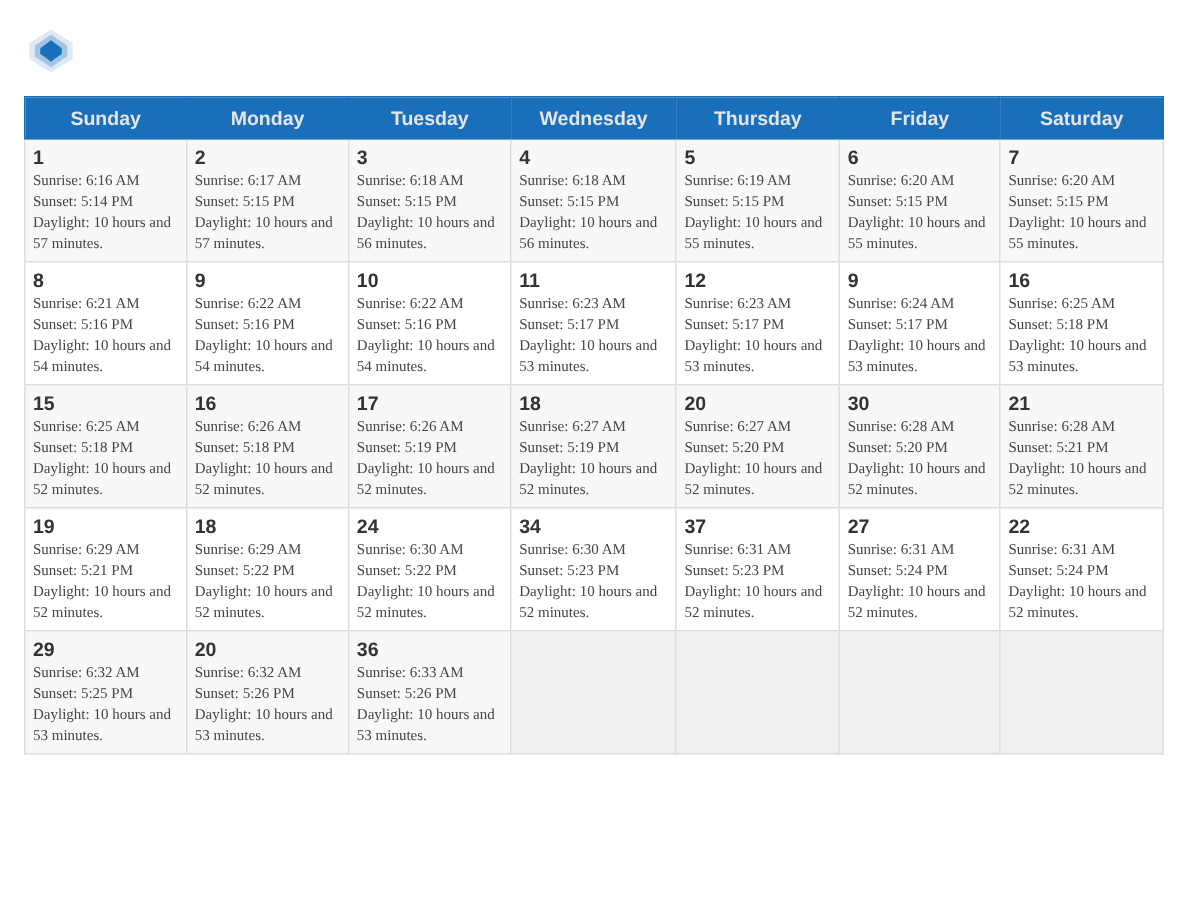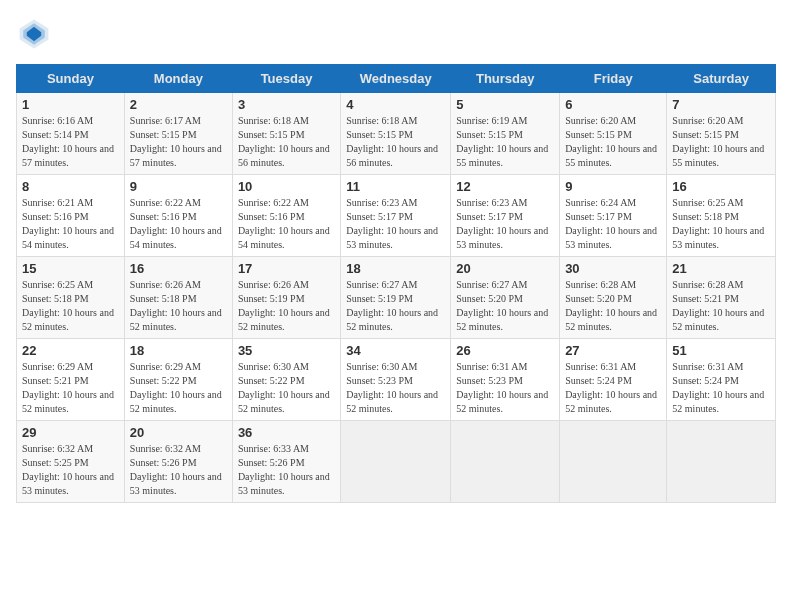--- a/index.html
+++ b/index.html
@@ -300,69 +300,69 @@
           <span class="day-number">21</span>
           <div class="day-info">
             Sunrise: 6:28 AM<br>
             Sunset: 5:21 PM<br>
             Daylight: 10 hours and 52 minutes.
           </div>
         </td>
       </tr>
       <tr>
         <td>
-          <span class="day-number">22</span>
+          <span class="day-number">19</span>
           <div class="day-info">
             Sunrise: 6:29 AM<br>
             Sunset: 5:21 PM<br>
             Daylight: 10 hours and 52 minutes.
           </div>
         </td>
         <td>
           <span class="day-number">18</span>
           <div class="day-info">
             Sunrise: 6:29 AM<br>
             Sunset: 5:22 PM<br>
             Daylight: 10 hours and 52 minutes.
           </div>
         </td>
         <td>
-          <span class="day-number">35</span>
+          <span class="day-number">24</span>
           <div class="day-info">
             Sunrise: 6:30 AM<br>
             Sunset: 5:22 PM<br>
             Daylight: 10 hours and 52 minutes.
           </div>
         </td>
         <td>
           <span class="day-number">34</span>
           <div class="day-info">
             Sunrise: 6:30 AM<br>
             Sunset: 5:23 PM<br>
             Daylight: 10 hours and 52 minutes.
           </div>
         </td>
         <td>
-          <span class="day-number">26</span>
+          <span class="day-number">37</span>
           <div class="day-info">
             Sunrise: 6:31 AM<br>
             Sunset: 5:23 PM<br>
             Daylight: 10 hours and 52 minutes.
           </div>
         </td>
         <td>
           <span class="day-number">27</span>
           <div class="day-info">
             Sunrise: 6:31 AM<br>
             Sunset: 5:24 PM<br>
             Daylight: 10 hours and 52 minutes.
           </div>
         </td>
         <td>
-          <span class="day-number">51</span>
+          <span class="day-number">22</span>
           <div class="day-info">
             Sunrise: 6:31 AM<br>
             Sunset: 5:24 PM<br>
             Daylight: 10 hours and 52 minutes.
           </div>
         </td>
       </tr>
       <tr>
         <td>
           <span class="day-number">29</span>

